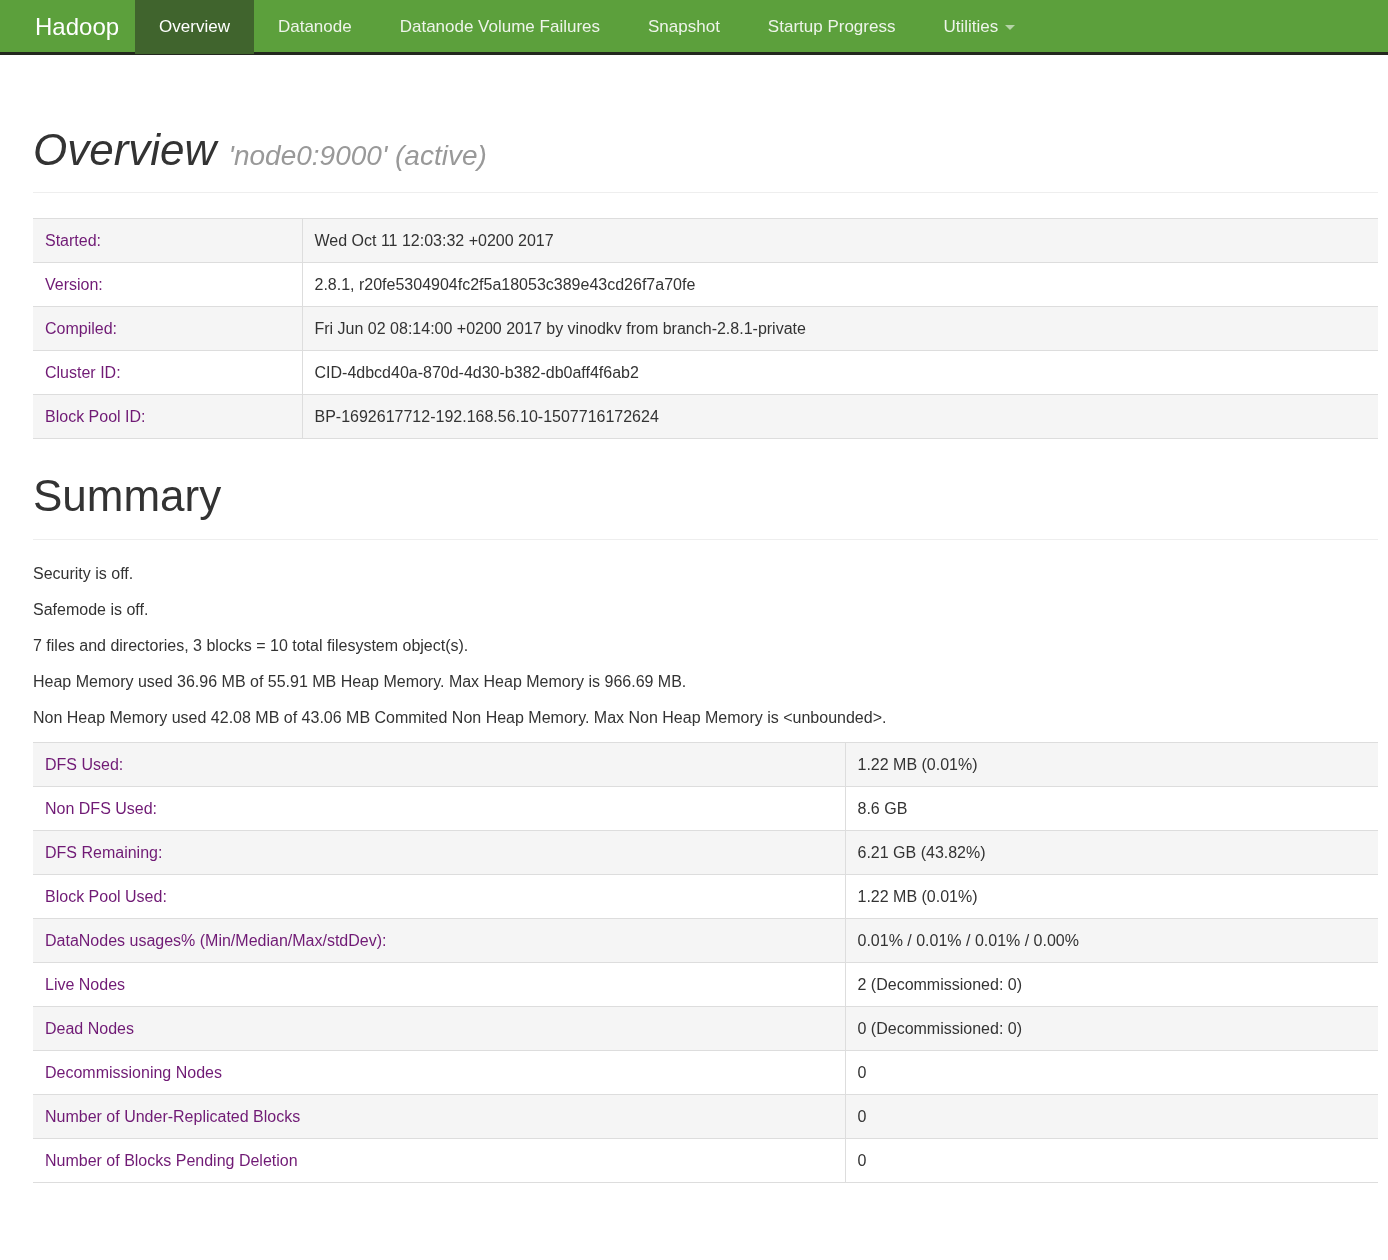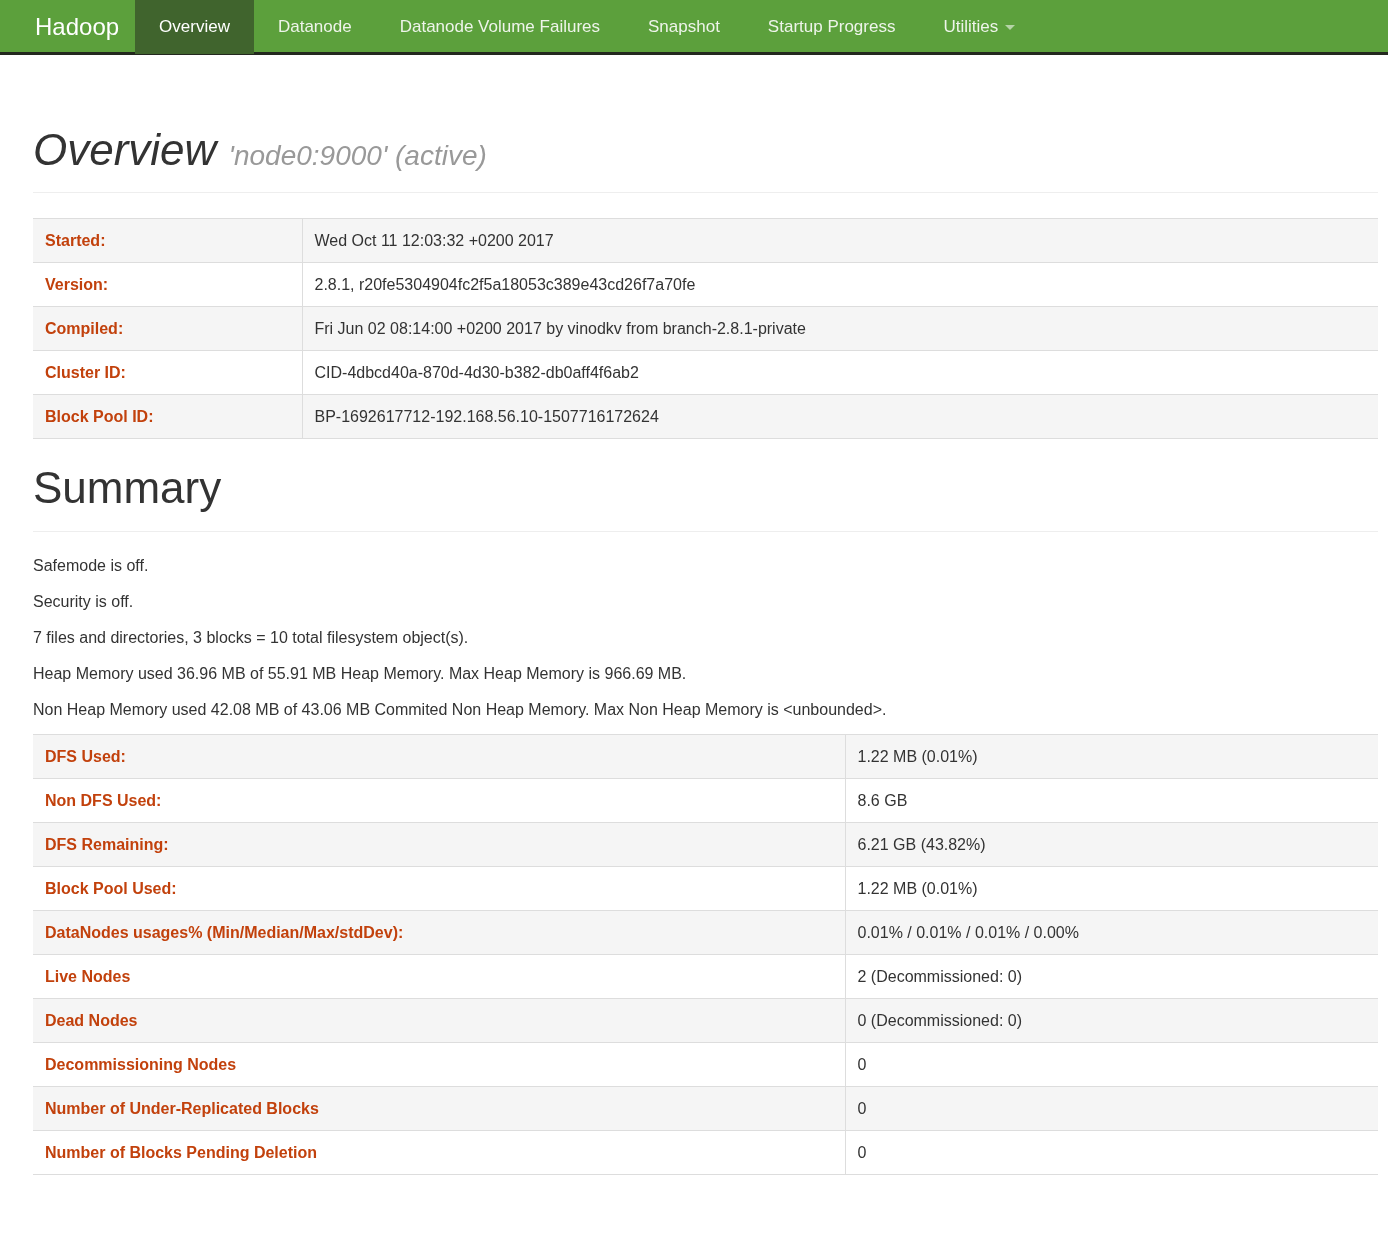--- a/index.html
+++ b/index.html
@@ -62,21 +62,21 @@
   .container {
     margin: 0 10px 0 33px;
   }
 
   .page-header {
     border-bottom: 1px solid #eeeeee;
     padding-bottom: 18px;
     margin: 0 0 25px 0;
   }
   .page-header.first { margin-top: 70px; font-style: italic; }
-  .page-header.summary-header { margin-top: 24px; margin-bottom: 22px; }
+  .page-header.summary-header { margin-top: 32px; margin-bottom: 22px; }
   .page-header h1 {
     margin: 0;
     font-size: 44px;
     font-weight: 400;
     color: #333333;
     line-height: 1.12;
   }
   .page-header h1 .subtitle {
     font-size: 28px;
     color: #999999;
@@ -93,21 +93,21 @@
   table.kv-table th, table.kv-table td {
     border-top: 1px solid #dddddd;
     padding: 10px 12px;
     line-height: 23px;
     text-align: left;
     font-size: 16px;
     vertical-align: middle;
     overflow: hidden;
     white-space: nowrap;
   }
-  table.kv-table th { font-weight: bold; color: #c2410c; }
+  table.kv-table th { font-weight: normal; color: #701a75; }
   table.kv-table td { border-left: 1px solid #dddddd; font-weight: 400; }
   table.kv-table tr:nth-child(odd) { background: #f5f5f5; }
   table.kv-table tr:nth-child(even) { background: #ffffff; }
   th.link-label { color: #337ab7; cursor: pointer; margin-top: 19px; }
 
   .summary-table { margin-top: 11px; }
 
   
   .summary-paragraphs p {
     margin: 0 0 13px 0;
@@ -173,23 +173,23 @@
         </tr>
       </tbody>
   </table>
 
   <div class="page-header summary-header">
     <h1><span>Summary</span></h1>
   </div>
 
   <div class="summary-paragraphs">
 
+      <p>Security is off.</p>
+
       <p>Safemode is off.</p>
-
-      <p>Security is off.</p>
 
       <p>7 files and directories, 3 blocks = 10 total filesystem object(s).</p>
 
       <p>Heap Memory used 36.96 MB of 55.91 MB Heap Memory. Max Heap Memory is 966.69 MB.</p>
 
       <p>Non Heap Memory used 42.08 MB of 43.06 MB Commited Non Heap Memory. Max Non Heap Memory is &lt;unbounded&gt;.</p>
     </div>
 
   <table class="kv-table summary-table">
     <colgroup>

